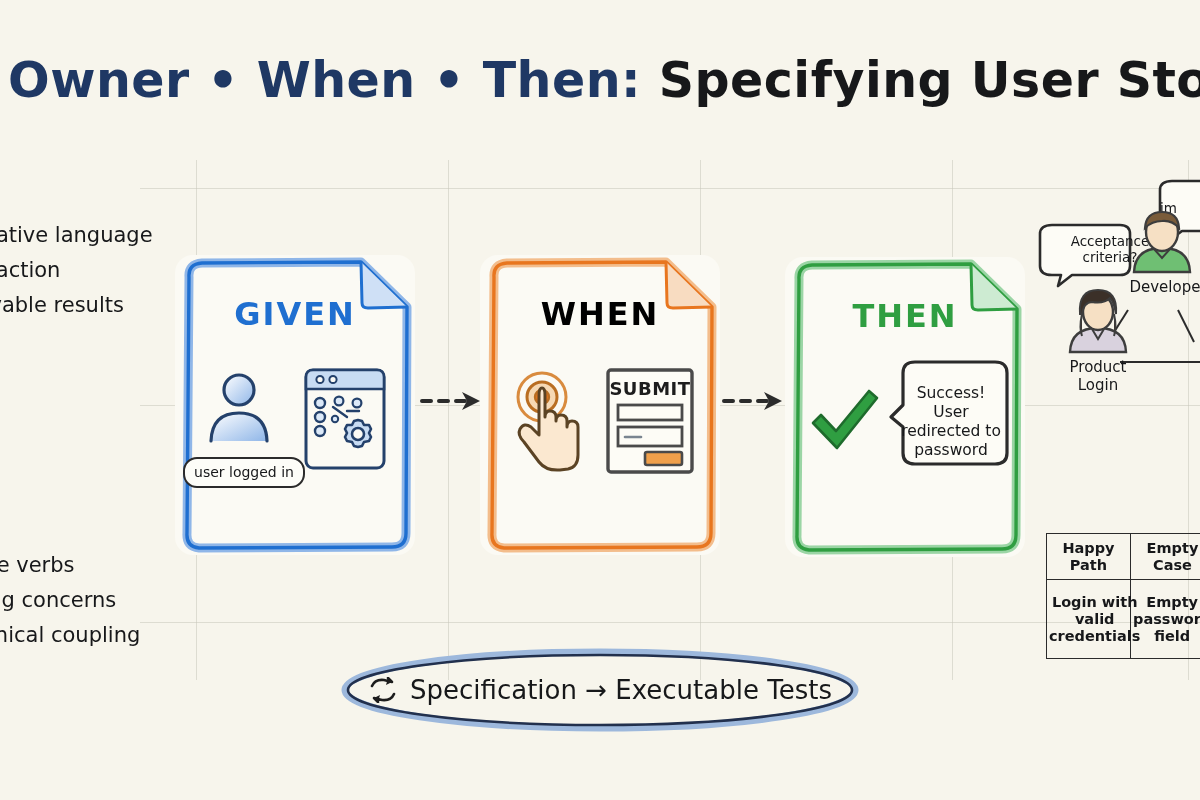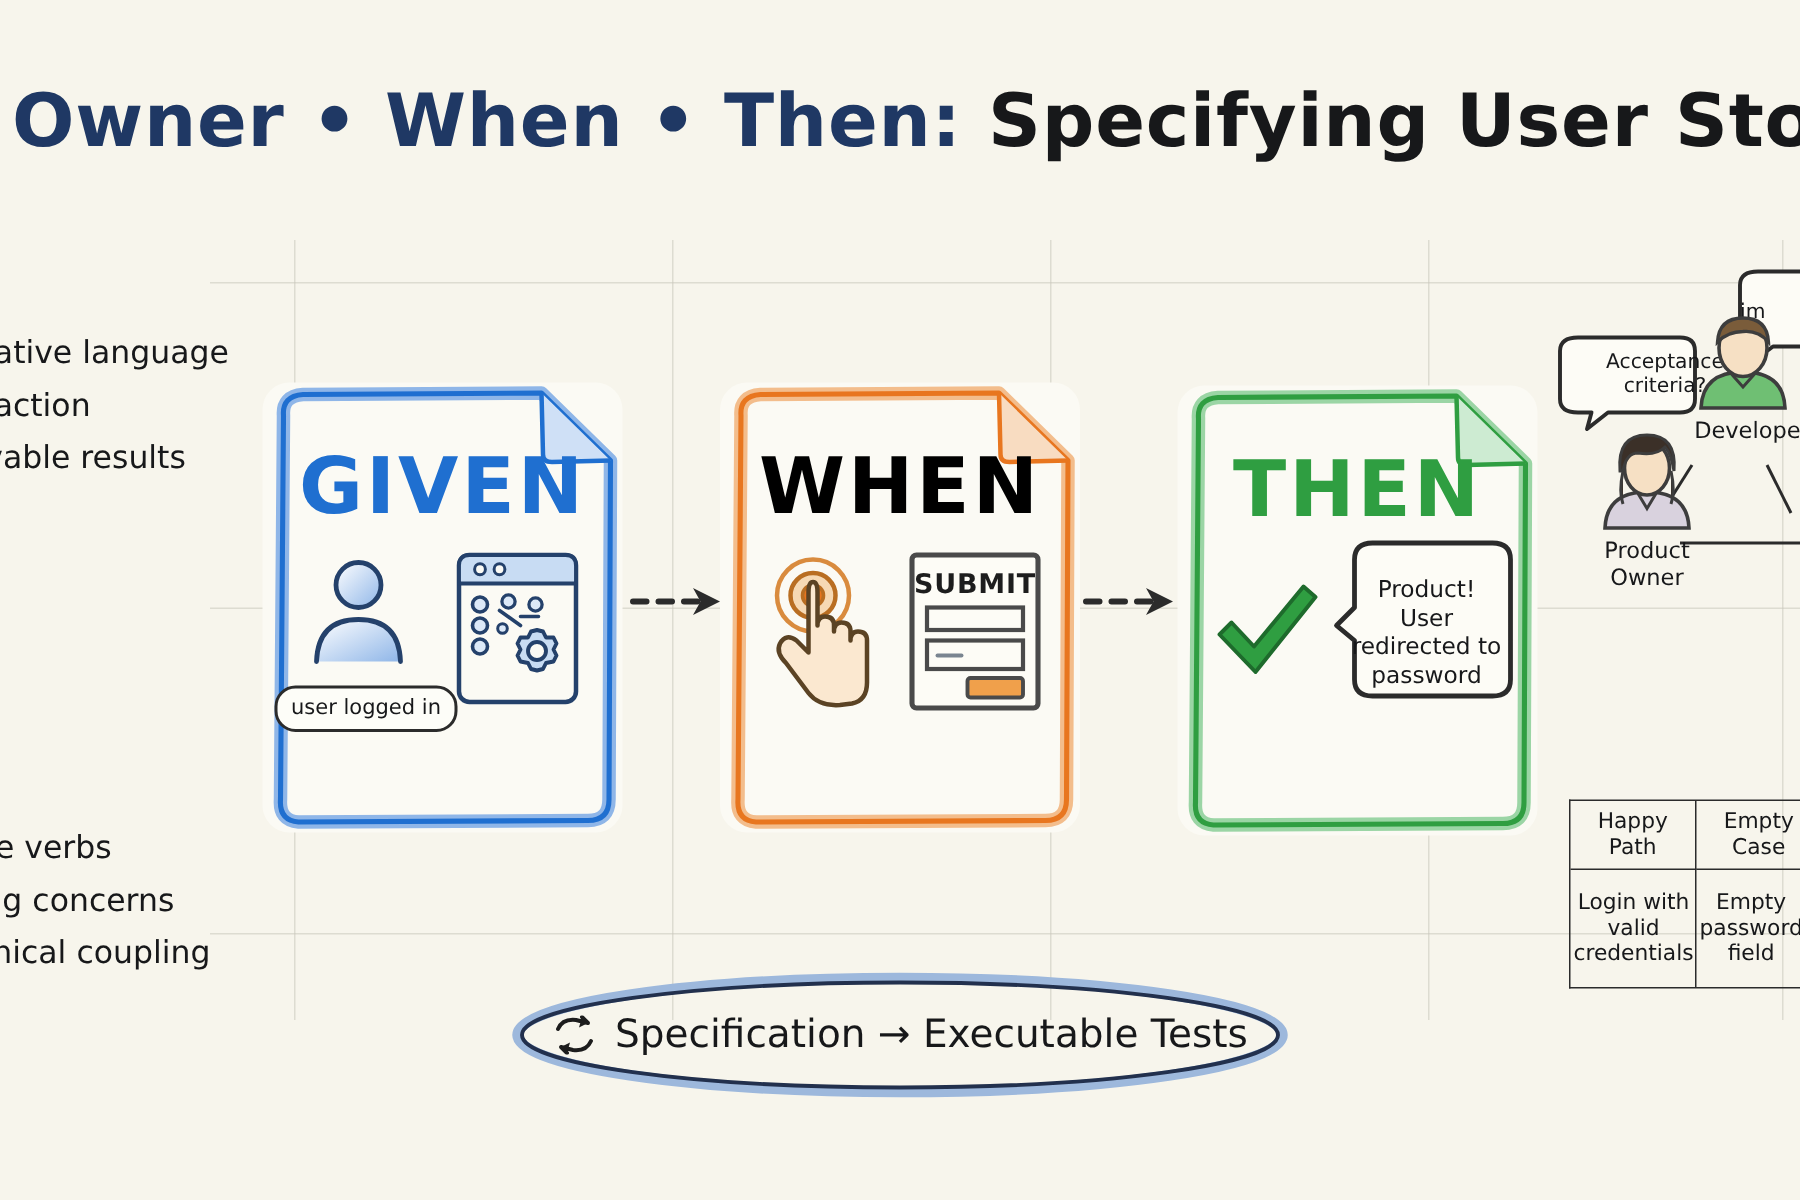--- a/index.html
+++ b/index.html
@@ -38,21 +38,21 @@
   
   .card{
     position:absolute;width:240px;height:300px;border-radius:18px;
     background:#fbfaf4;
   }
   .card .sheet{
     position:absolute;inset:0;border-radius:18px;
   }
   .card .label{
     position:absolute;left:0;right:0;top:40px;text-align:center;
-    font-size:52px;font-weight:700;letter-spacing:2px;
+    font-size:32px;font-weight:700;letter-spacing:2px;
   }
   .card.given{left:175px;top:255px;}
   .card.when{left:480px;top:255px;}
   .card.then{left:785px;top:257px;}
   .card.given .label{color:#1f6fd0;}
   .card.when  .label{color:#000000;}
   .card.then  .label{color:#2f9e41;}
 
   .card-body{position:absolute;left:0;right:0;top:110px;height:140px;}
 
@@ -112,21 +112,21 @@
   
   .tbl{
     position:absolute;left:1046px;top:533px;width:168px;height:124px;
     border-top:1.6px solid #2b2b2b;border-bottom:1.6px solid #2b2b2b;
     border-left:1.6px solid #2b2b2b;
   }
   .tbl .row{display:flex;}
   .tbl .cell{
     box-sizing:border-box;width:84px;text-align:center;
     font-size:14.5px;line-height:17px;color:#17181a;
-    padding:4px 2px;border-right:1.6px solid #2b2b2b;
+    padding:4px 2px;border-right:1.6px solid #2b2b2b;font-weight:bold;
   }
   .tbl .row.head .cell{height:46px;border-bottom:1.6px solid #2b2b2b;
     display:flex;align-items:center;justify-content:center;}
   .tbl .row.body .cell{height:78px;display:flex;align-items:center;justify-content:flex-start;}
 </style>
 </head>
 <body>
 
 <div id="stage">
   <div class="paper"></div>
@@ -239,21 +239,21 @@
     </svg>
     <div class="label">THEN</div>
     <div class="card-body">
       <svg class="check" viewBox="0 0 74 76">
         <path d="M6,38 L14,30 L29,46 L62,6 L70,13 L30,63 Z" fill="#2f9e41" stroke="#1e6b2c" stroke-width="2.6" stroke-linejoin="round"></path>
       </svg>
       <svg class="bubble" viewBox="0 0 122 118">
         <path d="M14,16 Q14,5 26,5 L106,5 Q118,5 118,16 L118,96 Q118,107 106,107 L26,107 Q14,107 14,96 L14,70 L2,60 L14,48 Z" fill="#fdfcf6" stroke="#2b2b2b" stroke-width="3.2" stroke-linejoin="round"></path>
       </svg>
       <div class="bubble-text">
-        <div>Product!</div>
+        <div>Success!</div>
         <div>User</div>
         <div>redirected to</div>
         <div>password</div>
       </div>
     </div>
   </div>
 
   <svg class="banner" viewBox="0 0 524 90">
     <ellipse cx="262" cy="45" rx="255" ry="38" fill="none" stroke="#9db8dc" stroke-width="7"></ellipse>
     <ellipse cx="262" cy="45" rx="252" ry="35" fill="none" stroke="#22304d" stroke-width="2.6"></ellipse>
@@ -307,21 +307,21 @@
   <div class="persona" style="left:1058px;top:288px;width:80px;height:110px;">
     <svg class="avatar" style="left:8px;top:0;width:64px;height:66px;" viewBox="0 0 64 66">
       <path d="M4,64 Q5,40 32,40 Q59,40 60,64 Z" fill="#d9d2de" stroke="#3d3d3d" stroke-width="2.4"></path>
       <ellipse cx="32" cy="24" rx="15" ry="18" fill="#f6e0c4" stroke="#3d3d3d" stroke-width="2.4"></ellipse>
       <path d="M14,26 Q12,2 32,2 Q52,2 50,26 Q48,14 44,10 Q38,16 26,14 Q18,14 16,26 Z" fill="#3b3028" stroke="#3d3d3d" stroke-width="2"></path>
       <path d="M16,26 Q13,40 16,48 M48,26 Q51,40 48,48" fill="#3b3028" stroke="#3d3d3d" stroke-width="2"></path>
       <path d="M26,41 L32,51 L38,41" fill="none" stroke="#3d3d3d" stroke-width="2"></path>
     </svg>
     <div class="pname" style="left:0;top:70px;width:80px;">
       <div>Product</div>
-      <div>Owner</div>
+      <div>Login</div>
     </div>
   </div>
 
   <div class="tbl">
     <div class="row head">
       <div class="cell">
         <div>
           <div>Happy</div>
           <div>Path</div>
         </div>

